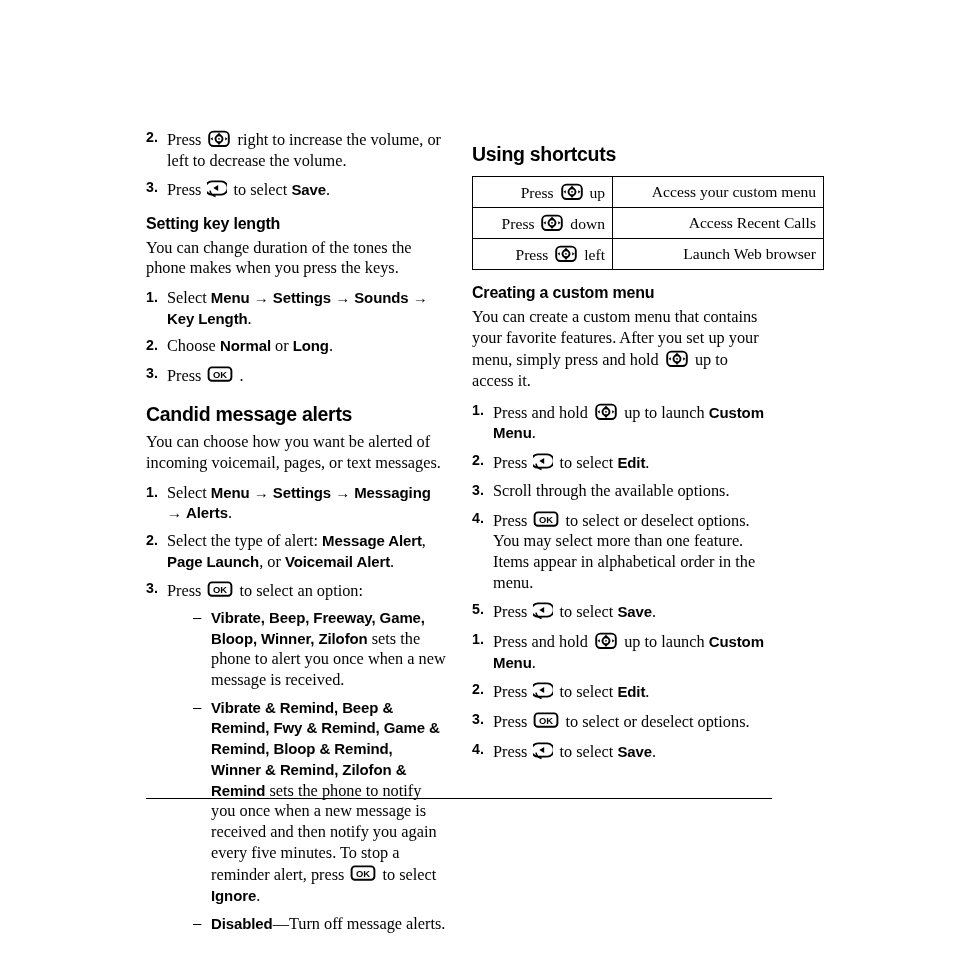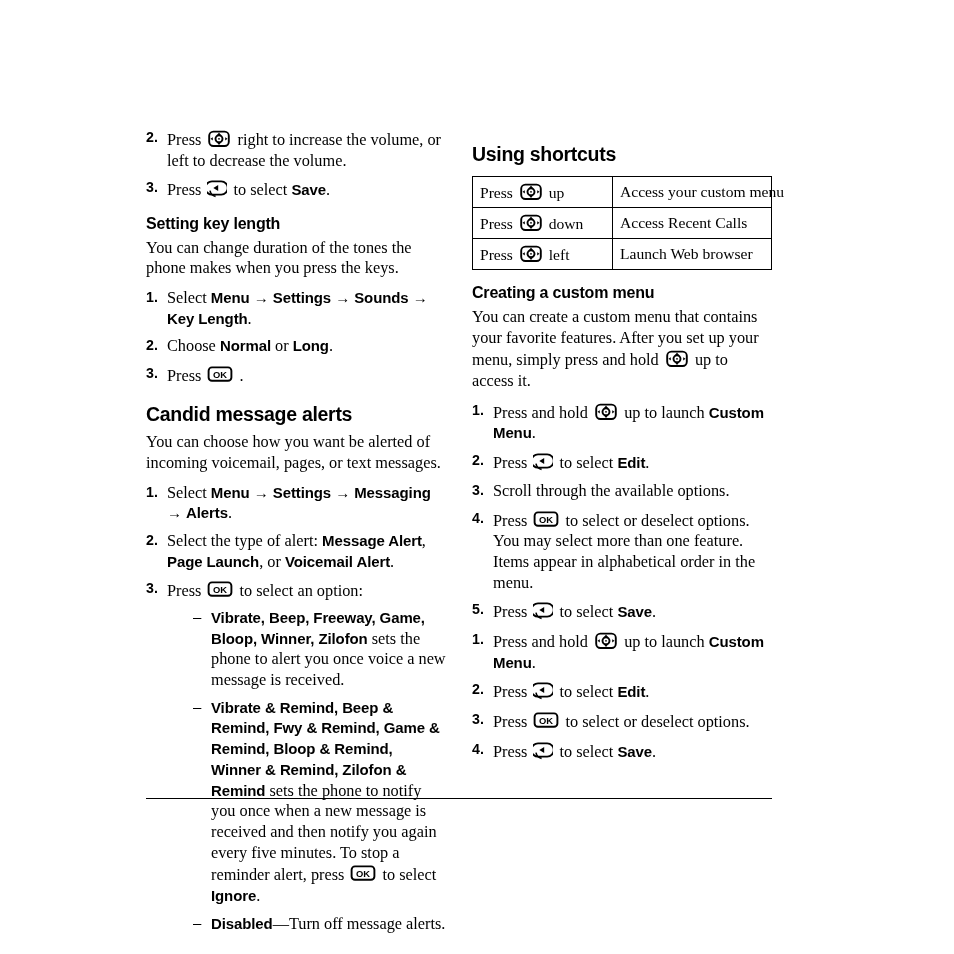--- a/index.html
+++ b/index.html
@@ -117,23 +117,24 @@
   .keyicon {
     display: inline-block;
     vertical-align: -4px;
     margin: 0 2px;
   }
   .keyicon svg { display: block; }
 
   
   table.shortcuts {
     border-collapse: collapse;
-    width: 300px;
+    width: 352px;
     margin: 11px 0 6px 0;
     table-layout: fixed;
+    text-align: right;
   }
   table.shortcuts td {
     border: 1.3px solid #000;
     font-size: 15.6px;
     line-height: 1.1;
     padding: 4px 7px 5px 7px;
     height: 19px;
     vertical-align: middle;
     white-space: nowrap;
   }
@@ -260,21 +261,21 @@
         </li>
         <li>
           <span class="num">3.</span><span>Press</span>
           <span class="keyicon"><svg width="26" height="21" viewBox="0 0 26 21">
                 <use href="#ic-ok"></use>
               </svg></span>
           <span>to select an option:</span>
 
           <ul class="dashes">
             <li>
-              <span class="dash">–</span><b>Vibrate, Beep, Freeway, Game, Bloop, Winner, Zilofon</b><span> sets the phone to alert you once voice a new message is received.</span>
+              <span class="dash">–</span><b>Vibrate, Beep, Freeway, Game, Bloop, Winner, Zilofon</b><span> sets the phone to alert you once when a new message is received.</span>
             </li>
             <li>
               <span class="dash">–</span><b>Vibrate &amp; Remind, Beep &amp; Remind, Fwy &amp; Remind, Game &amp; Remind, Bloop &amp; Remind, Winner &amp; Remind, Zilofon &amp; Remind</b><span> sets the phone to notify you once when a new message is received and then notify you again every five minutes. To stop a reminder alert, press </span><span class="keyicon"><svg width="26" height="21" viewBox="0 0 26 21">
                     <use href="#ic-ok"></use>
                   </svg></span><span> to select </span><b>Ignore</b><span>.</span>
             </li>
             <li>
               <span class="dash">–</span><b>Disabled</b><span>—Turn off message alerts.</span>
             </li>
           </ul>

